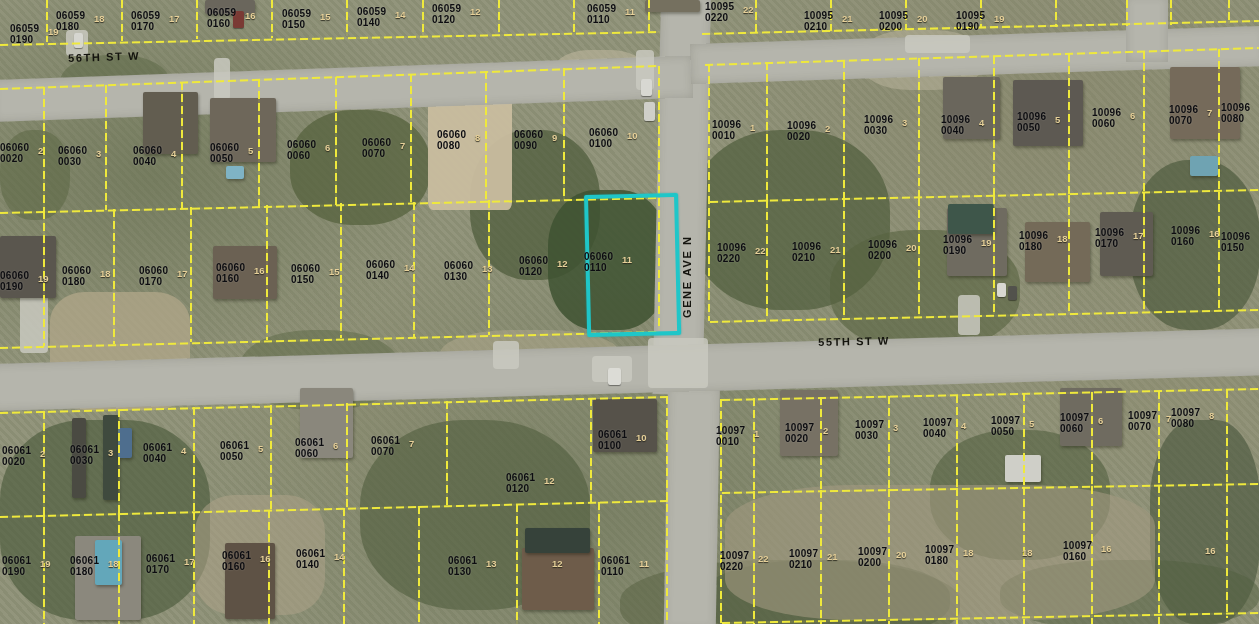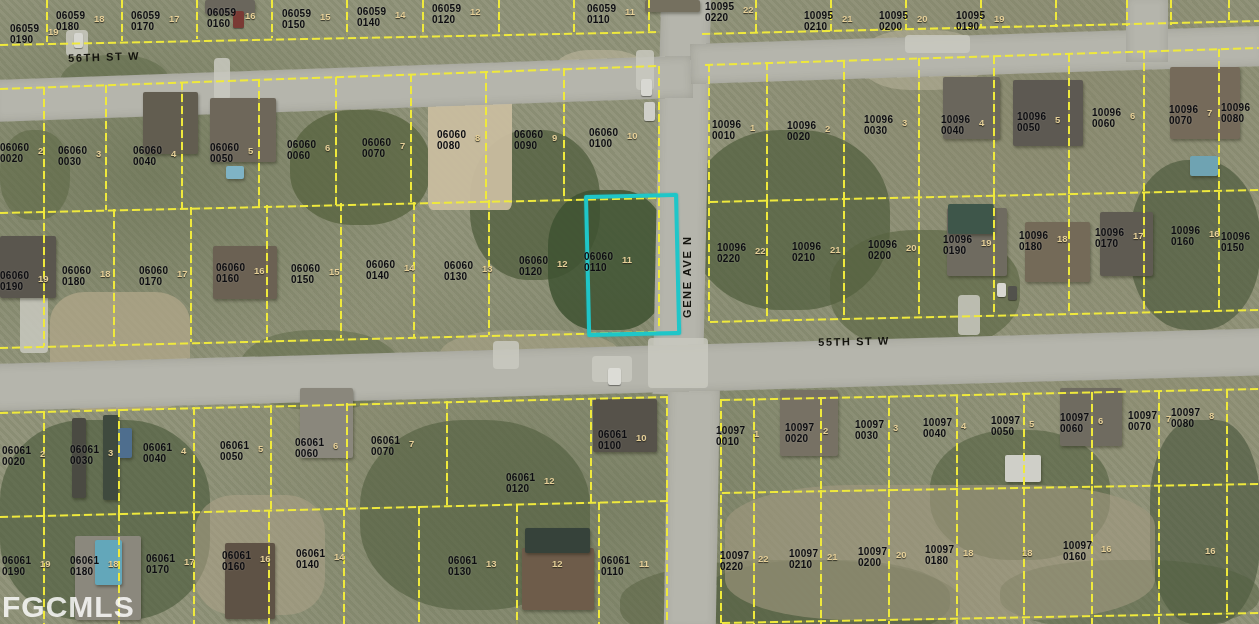--- a/index.html
+++ b/index.html
@@ -30,21 +30,20 @@
   #hl{position:absolute;border:4px solid #1fc6c8;border-radius:2px;
     box-shadow:0 0 2px rgba(0,160,165,.6);}
   #wm{position:absolute;color:rgba(255,255,255,.82);font-size:30px;font-weight:700;
     letter-spacing:1px;line-height:30px;}
 </style>
 </head>
 <body>
 
 <div id="stage">
   <div id="hl" style="left: 584px; top: 195px; width: 86px; height: 134px; border-color: rgb(31, 198, 200); transform: rotate(-1.3deg); transform-origin: 0px 0px; z-index: 7;"></div>
-  <div id="wm" style="left: 2px; top: 592px; z-index: 10;">FGCMLS</div>
 <div class="patch" style="left: 290px; top: 110px; width: 140px; height: 115px; background: rgb(85, 97, 62); opacity: 0.75; border-radius: 45%; z-index: 1;"></div>
     <div class="patch" style="left: 470px; top: 130px; width: 130px; height: 150px; background: rgb(76, 90, 57); opacity: 0.7; border-radius: 45%; z-index: 1;"></div>
     <div class="patch" style="left: 548px; top: 190px; width: 120px; height: 140px; background: rgb(62, 82, 49); opacity: 0.85; border-radius: 40%; z-index: 1;"></div>
     <div class="patch" style="left: 690px; top: 130px; width: 200px; height: 180px; background: rgb(79, 93, 60); opacity: 0.7; border-radius: 45%; z-index: 1;"></div>
     <div class="patch" style="left: 1130px; top: 160px; width: 130px; height: 170px; background: rgb(74, 88, 58); opacity: 0.65; border-radius: 45%; z-index: 1;"></div>
     <div class="patch" style="left: 830px; top: 230px; width: 190px; height: 120px; background: rgb(86, 98, 64); opacity: 0.6; border-radius: 45%; z-index: 1;"></div>
     <div class="patch" style="left: 0px; top: 420px; width: 210px; height: 200px; background: rgb(76, 90, 60); opacity: 0.65; border-radius: 40%; z-index: 1;"></div>
     <div class="patch" style="left: 360px; top: 420px; width: 230px; height: 190px; background: rgb(80, 94, 62); opacity: 0.6; border-radius: 45%; z-index: 1;"></div>
     <div class="patch" style="left: 620px; top: 560px; width: 340px; height: 90px; background: rgb(85, 96, 63); opacity: 0.5; border-radius: 45%; z-index: 1;"></div>
     <div class="patch" style="left: 930px; top: 430px; width: 180px; height: 130px; background: rgb(77, 91, 59); opacity: 0.55; border-radius: 45%; z-index: 1;"></div>

